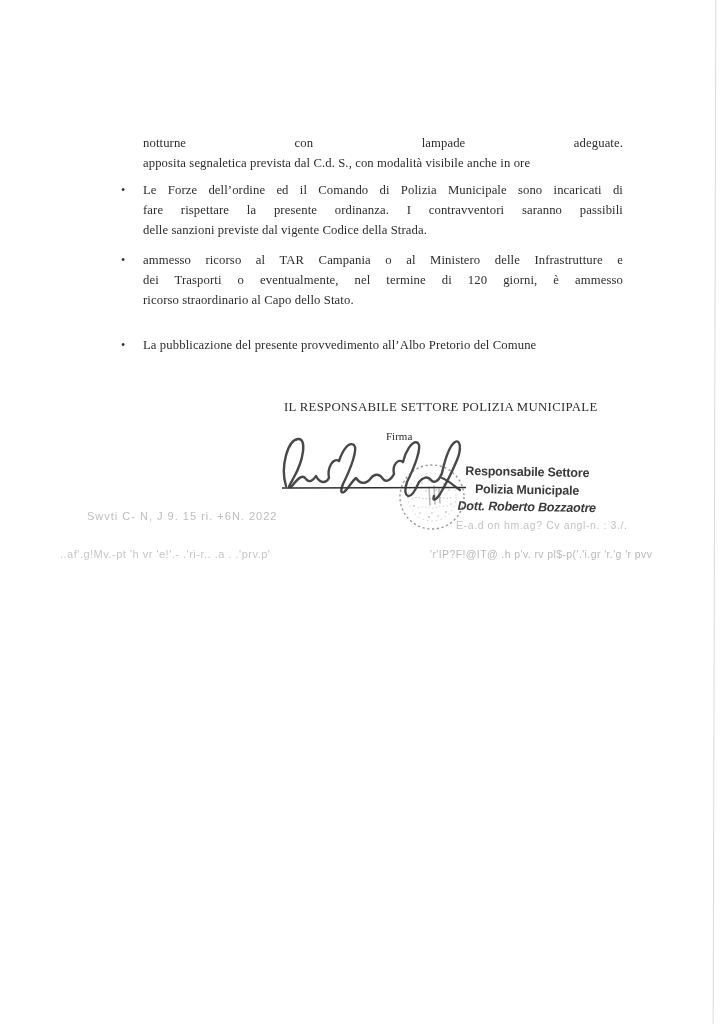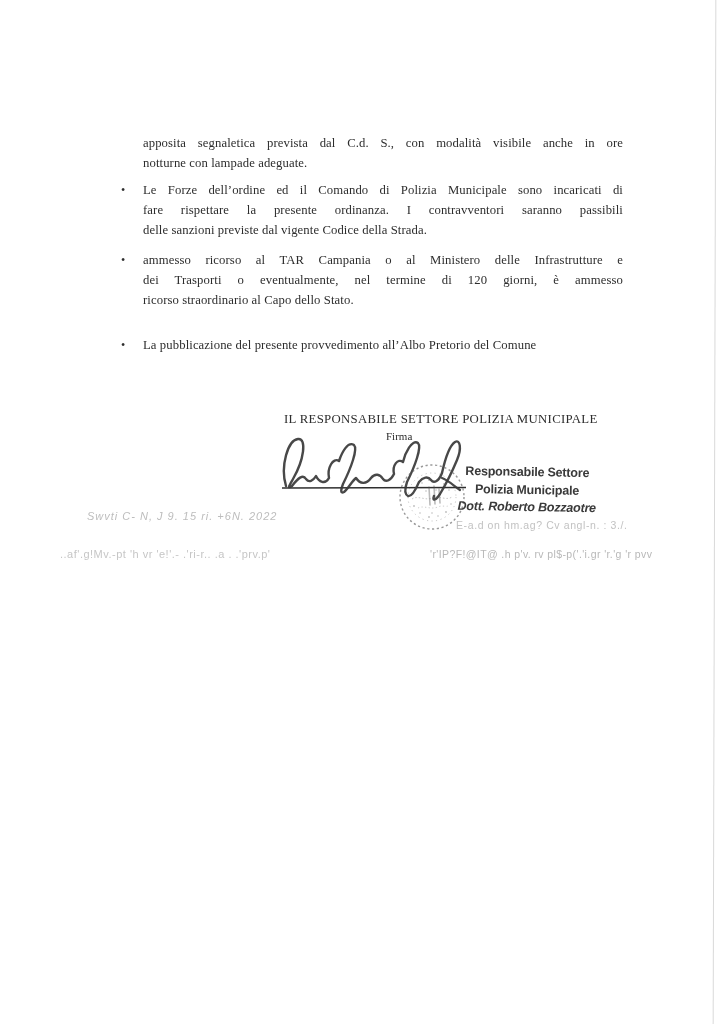--- a/index.html
+++ b/index.html
@@ -16,21 +16,21 @@
     letter-spacing:0.1px;
   }
   .para .line { text-align:justify; text-align-last:justify; }
   .para .line:last-child { text-align-last:left; }
   .bullet-dot {
     position:absolute; left:-22px; top:0; width:10px;
     font-size:12px; color:#2d2d2d; text-align:left;
   }
 
   .sig-title {
-    position:absolute; left:284px; top:412px;
+    position:absolute; left:284px; top:400px;
     font-size:12.8px; letter-spacing:0.3px; color:#2d2d2d;
     white-space:nowrap;
   }
   .firma {
     position:absolute; left:386px; top:430px;
     font-size:11px; color:#2d2d2d;
   }
   .scrawl { position:absolute; left:276px; top:432px; }
   .stamp  { position:absolute; left:396px; top:461px; opacity:0.75; }
 
@@ -41,39 +41,39 @@
     font-size:12.5px; line-height:17.5px; color:#3a3a3a;
     font-weight:bold; letter-spacing:-0.2px;
   }
   .signer .name { font-style:italic; }
 
   .faint {
     position:absolute; white-space:nowrap;
     font-family:"Liberation Sans", sans-serif;
     filter:blur(0.55px);
   }
-  .faint-1      { left:87px;  top:510px; font-size:11px;   color:#bdbdbd; letter-spacing:1px;font-style:italic; }
+  .faint-1      { left:87px;  top:510px; font-size:11px;   color:#bdbdbd; letter-spacing:1px; }
   .faint-under  { left:456px; top:519px; font-size:10.5px; color:#c2c2c2; letter-spacing:0.6px; }
   .faint-2l     { left:60px;  top:548px; font-size:11px; color:#c6c6c6; letter-spacing:0.5px; }
   .faint-2r     { left:430px; top:548px; font-size:10.5px; color:#b8b8b8; letter-spacing:0.4px;text-align:right; }
 
   .edge-line {
     position:absolute; left:714px; top:0; width:1px; height:1024px;
     background:#d9d9d9; transform:rotate(0.15deg);
   }
 </style>
 </head>
 <body>
 
 <div class="page">
 
   <div class="para" style="top:133px">
 
-  <div class="line">apposita segnaletica prevista dal C.d. S., con modalità visibile anche in ore</div>
-      <div class="line">notturne con lampade adeguate.</div>
+  <div class="line">notturne con lampade adeguate.</div>
+      <div class="line">apposita segnaletica prevista dal C.d. S., con modalità visibile anche in ore</div>
     </div>
 
   <div class="para" style="top:180px">
     <span class="bullet-dot">•</span>
 
   <div class="line">Le Forze dell’ordine ed il Comando di Polizia Municipale sono incaricati di</div>
       <div class="line">fare rispettare la presente ordinanza. I contravventori saranno passibili</div>
       <div class="line">delle sanzioni previste dal vigente Codice della Strada.</div>
     </div>
 

